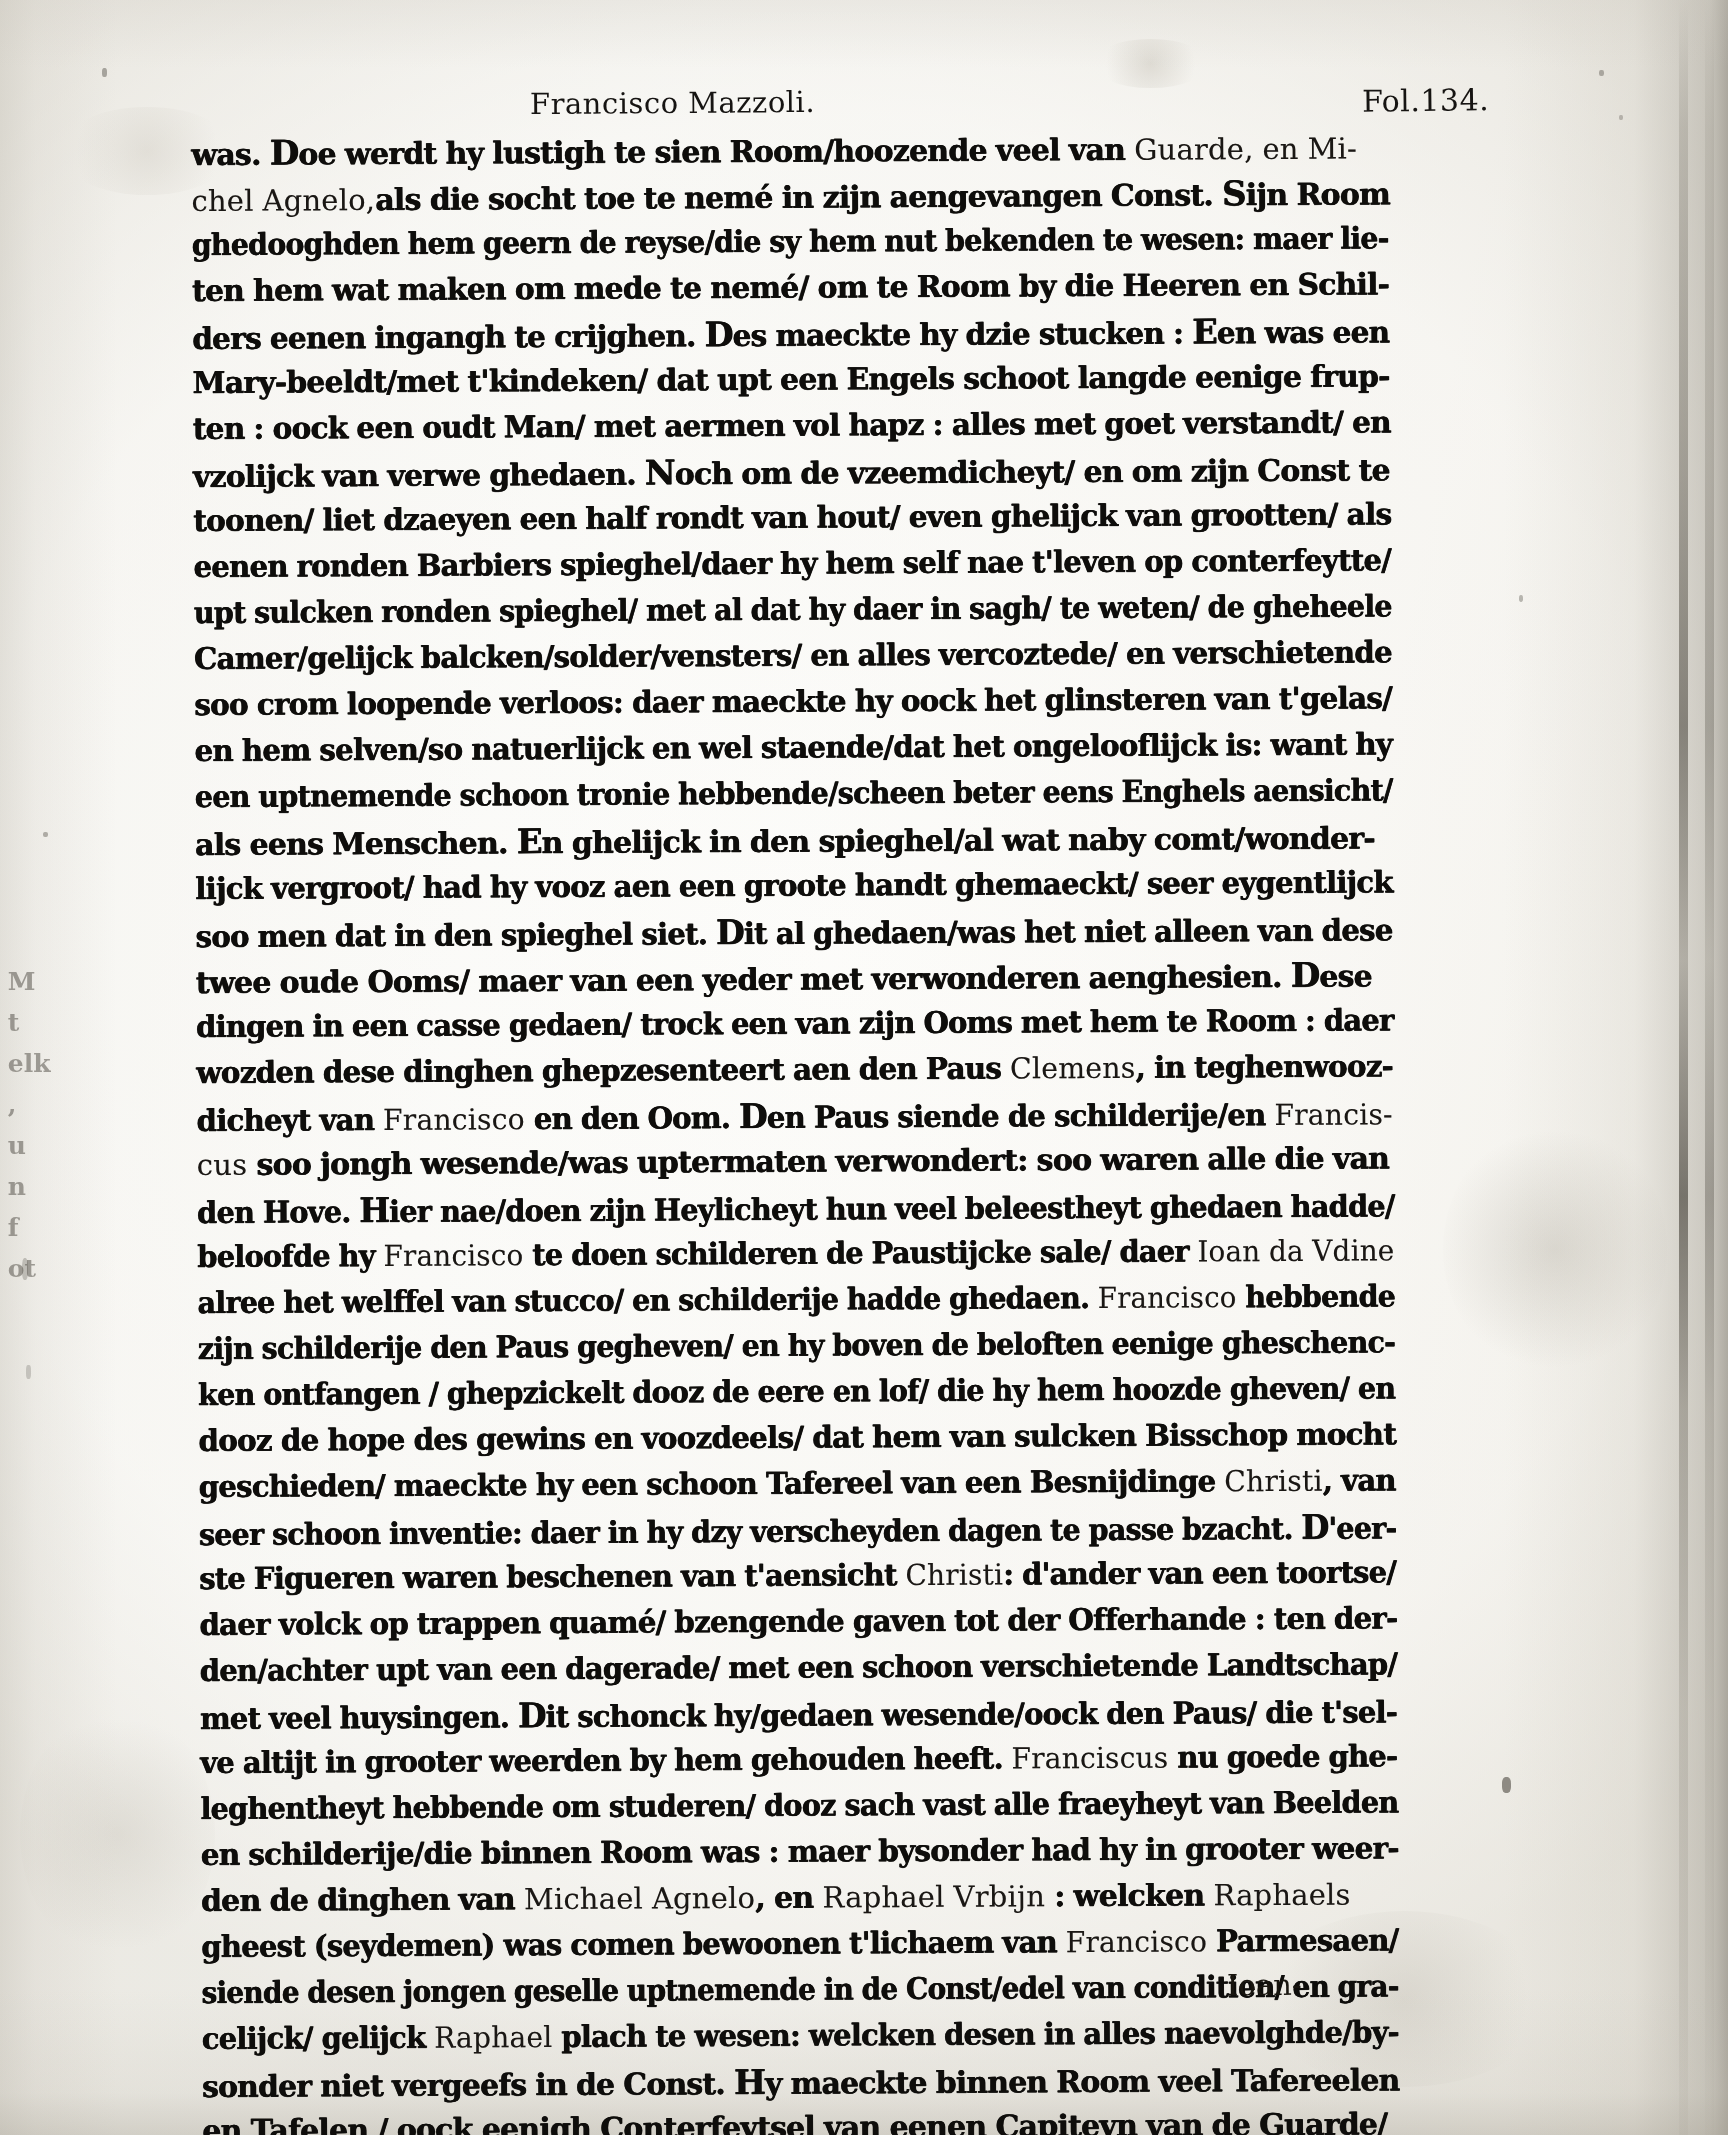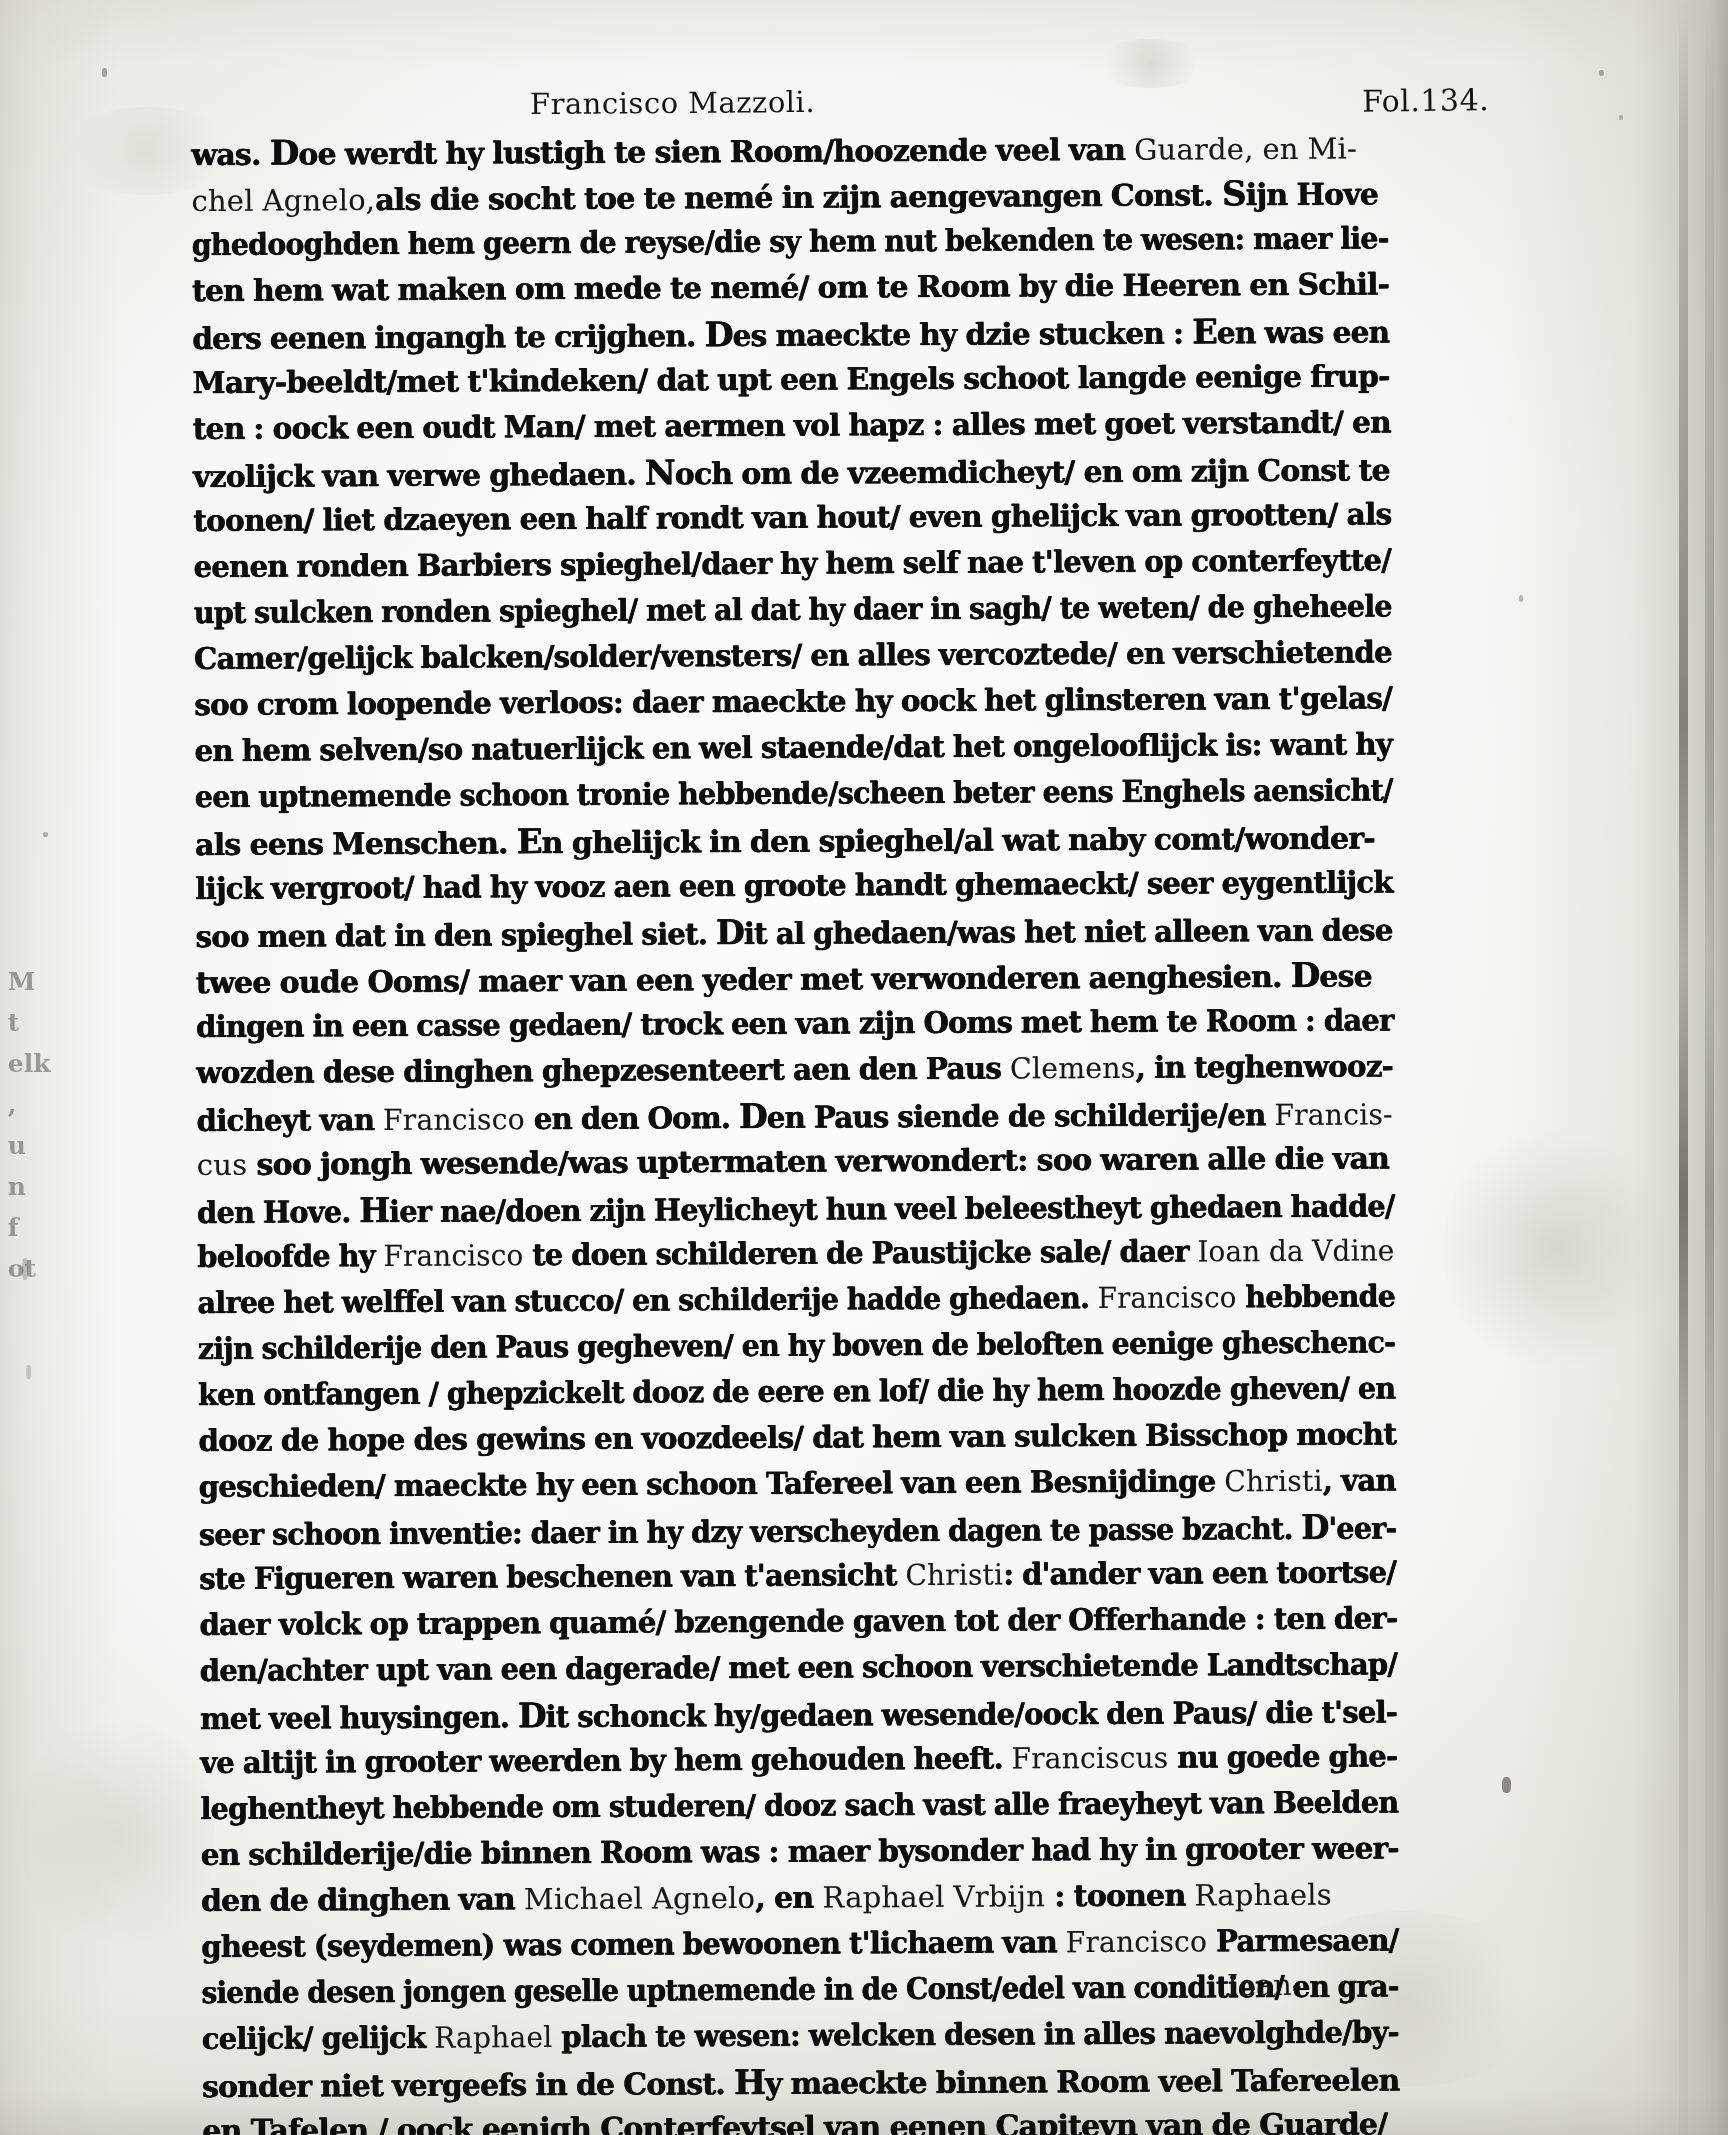--- a/index.html
+++ b/index.html
@@ -238,21 +238,21 @@
   <div id="content">
 
     <div class="running-head">
       <span class="rh-inner">Francisco Mazzoli.</span>
     </div>
 
     <div class="folio">Fol.134.</div>
 
     <div class="body-block">
         <div class="ln" style="transform: scaleX(1);"><span class="g">was. </span><span class="g cap">D</span><span class="g">oe werdt hy lustigh te sien Room/hoozende veel van </span><span class="r">Guarde,</span><span class="r"> en Mi-</span></div>
-        <div class="ln" style="transform: scaleX(1);"><span class="r">chel Agnelo,</span><span class="g">als die socht toe te nemé in zijn aengevangen Const. </span><span class="g cap">S</span><span class="g">ijn Hove</span></div>
+        <div class="ln" style="transform: scaleX(1);"><span class="r">chel Agnelo,</span><span class="g">als die socht toe te nemé in zijn aengevangen Const. </span><span class="g cap">S</span><span class="g">ijn Room</span></div>
         <div class="ln" style="transform: scaleX(0.9477);"><span class="g">ghedooghden hem geern de reyse/die sy hem nut bekenden te wesen: maer lie-</span></div>
         <div class="ln" style="transform: scaleX(0.9943);"><span class="g">ten hem wat maken om mede te nemé/ om te Room by die Heeren en Schil-</span></div>
         <div class="ln" style="transform: scaleX(0.9862);"><span class="g">ders eenen ingangh te crijghen. </span><span class="g cap">D</span><span class="g">es maeckte hy dzie stucken : </span><span class="g cap">E</span><span class="g">en was een</span></div>
         <div class="ln" style="transform: scaleX(0.9943);"><span class="g">Mary-beeldt/met t'kindeken/ dat upt een Engels schoot langde eenige frup-</span></div>
         <div class="ln" style="transform: scaleX(0.9862);"><span class="g">ten : oock een oudt Man/ met aermen vol hapz : alles met goet verstandt/ en</span></div>
         <div class="ln" style="transform: scaleX(0.9951);"><span class="g">vzolijck van verwe ghedaen. </span><span class="g cap">N</span><span class="g">och om de vzeemdicheyt/ en om zijn Const te</span></div>
         <div class="ln" style="transform: scaleX(0.9854);"><span class="g">toonen/ liet dzaeyen een half rondt van hout/ even ghelijck van grootten/ als</span></div>
         <div class="ln" style="transform: scaleX(0.9712);"><span class="g">eenen ronden Barbiers spieghel/daer hy hem self nae t'leven op conterfeytte/</span></div>
         <div class="ln" style="transform: scaleX(0.9514);"><span class="g">upt sulcken ronden spieghel/ met al dat hy daer in sagh/ te weten/ de gheheele</span></div>
         <div class="ln" style="transform: scaleX(0.9751);"><span class="g">Camer/gelijck balcken/solder/vensters/ en alles vercoztede/ en verschietende</span></div>
@@ -275,21 +275,21 @@
         <div class="ln" style="transform: scaleX(0.9806);"><span class="g">dooz de hope des gewins en voozdeels/ dat hem van sulcken Bisschop mocht</span></div>
         <div class="ln" style="transform: scaleX(0.9728);"><span class="g">geschieden/ maeckte hy een schoon Tafereel van een Besnijdinge </span><span class="r">Christi</span><span class="g">, van</span></div>
         <div class="ln" style="transform: scaleX(0.9507);"><span class="g">seer schoon inventie: daer in hy dzy verscheyden dagen te passe bzacht. </span><span class="g cap">D</span><span class="g">'eer-</span></div>
         <div class="ln" style="transform: scaleX(0.9666);"><span class="g">ste Figueren waren beschenen van t'aensicht </span><span class="r">Christi</span><span class="g">: d'ander van een toortse/</span></div>
         <div class="ln" style="transform: scaleX(0.9759);"><span class="g">daer volck op trappen quamé/ bzengende gaven tot der Offerhande : ten der-</span></div>
         <div class="ln" style="transform: scaleX(0.9674);"><span class="g">den/achter upt van een dagerade/ met een schoon verschietende Landtschap/</span></div>
         <div class="ln" style="transform: scaleX(0.9666);"><span class="g">met veel huysingen. </span><span class="g cap">D</span><span class="g">it schonck hy/gedaen wesende/oock den Paus/ die t'sel-</span></div>
         <div class="ln" style="transform: scaleX(0.9666);"><span class="g">ve altijt in grooter weerden by hem gehouden heeft. </span><span class="r">Franciscus</span><span class="g"> nu goede ghe-</span></div>
         <div class="ln" style="transform: scaleX(0.9574);"><span class="g">leghentheyt hebbende om studeren/ dooz sach vast alle fraeyheyt van Beelden</span></div>
         <div class="ln" style="transform: scaleX(0.983);"><span class="g">en schilderije/die binnen Room was : maer bysonder had hy in grooter weer-</span></div>
-        <div class="ln" style="transform: scaleX(1);"><span class="g">den de dinghen van </span><span class="r">Michael Agnelo</span><span class="g">, en </span><span class="r">Raphael Vrbijn</span><span class="g"> : toonen </span><span class="r">Raphaels</span></div>
+        <div class="ln" style="transform: scaleX(1);"><span class="g">den de dinghen van </span><span class="r">Michael Agnelo</span><span class="g">, en </span><span class="r">Raphael Vrbijn</span><span class="g"> : welcken </span><span class="r">Raphaels</span></div>
         <div class="ln" style="transform: scaleX(0.9697);"><span class="g">gheest (seydemen) was comen bewoonen t'lichaem van </span><span class="r">Francisco</span><span class="g"> Parmesaen/</span></div>
         <div class="ln" style="transform: scaleX(0.931);"><span class="g">siende desen jongen geselle uptnemende in de Const/edel van conditien/ en gra-</span></div>
         <div class="ln" style="transform: scaleX(0.9681);"><span class="g">celijck/ gelijck </span><span class="r">Raphael</span><span class="g"> plach te wesen: welcken desen in alles naevolghde/by-</span></div>
         <div class="ln" style="transform: scaleX(0.9951);"><span class="g">sonder niet vergeefs in de Const. </span><span class="g cap">H</span><span class="g">y maeckte binnen Room veel Tafereelen</span></div>
         <div class="ln" style="transform: scaleX(1);"><span class="g">en Tafelen / oock eenigh Conterfeytsel van eenen Capiteyn van de Guarde/</span></div>
       </div>
 
     <div class="catchword">Ioan-</div>
 
   </div>

